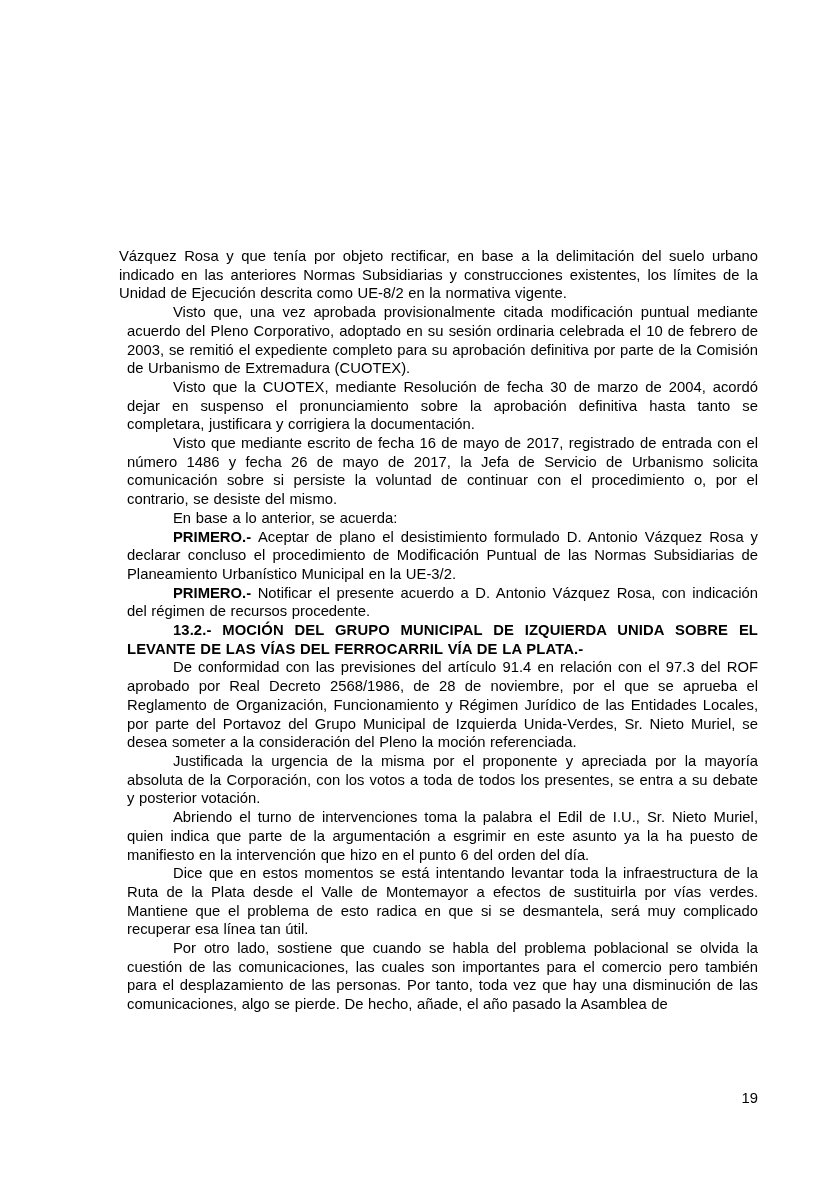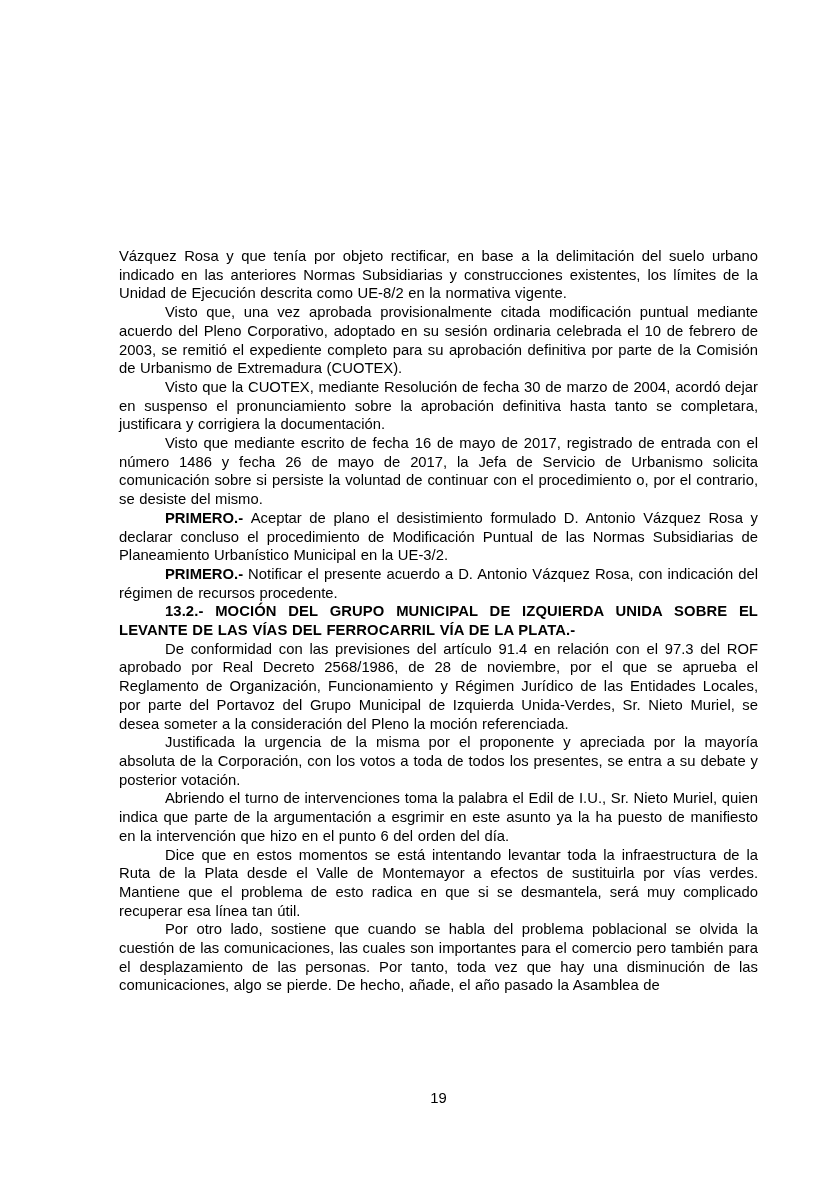--- a/index.html
+++ b/index.html
@@ -34,49 +34,51 @@
     margin: 0;
     padding: 0;
     font-size: 14.8px;
     line-height: 18.7px;
     text-align: justify;
     word-spacing: 0.5px;
     color: #000000;
   }
   .para.indent {
     text-indent: 46px;
+    margin-left: 8px;
   }
   .run-bold {
     font-weight: bold;
   }
   .run-underline {
   }
   .heading .run-bold {
     letter-spacing: 0.1px;
   }
   .page-footer {
     position: absolute;
     left: 119px;
     top: 1089px;
     width: 639px;
-    text-align: center;
+    text-align: right;
     font-size: 14.8px;
     line-height: 18.7px;
     color: #000000;
   }
 </style>
 </head>
 <body>
 
 <div class="doc-page">
   <div class="doc-body">
       <p class="para"><span class="">Vázquez Rosa y que tenía por objeto rectificar, en base a la delimitación del suelo urbano indicado en las anteriores Normas Subsidiarias y construcciones existentes, los límites de la Unidad de Ejecución descrita como UE-8/2 en la normativa vigente.</span></p>
       <p class="para indent"><span class="">Visto que, una vez aprobada provisionalmente citada modificación puntual mediante acuerdo del Pleno Corporativo, adoptado en su sesión ordinaria celebrada el 10 de febrero de 2003, se remitió el expediente completo para su aprobación definitiva por parte de la Comisión de Urbanismo de Extremadura (CUOTEX).</span></p>
       <p class="para indent"><span class="">Visto que la CUOTEX, mediante Resolución de fecha 30 de marzo de 2004, acordó dejar en suspenso el pronunciamiento sobre la aprobación definitiva hasta tanto se completara, justificara y corrigiera la documentación.</span></p>
       <p class="para indent"><span class="">Visto que mediante escrito de fecha 16 de mayo de 2017, registrado de entrada con el número 1486 y fecha 26 de mayo de 2017, la Jefa de Servicio de Urbanismo solicita comunicación sobre si persiste la voluntad de continuar con el procedimiento o, por el contrario, se desiste del mismo.</span></p>
+      <p class="para indent"><span class="">En base a lo anterior, se acuerda:</span></p>
       <p class="para indent"><span class="run-bold ">PRIMERO.- </span><span class="">Aceptar de plano el desistimiento formulado D. Antonio Vázquez Rosa y declarar concluso el procedimiento de Modificación Puntual de las Normas Subsidiarias de Planeamiento Urbanístico Municipal en la UE-3/2.</span></p>
       <p class="para indent"><span class="run-bold ">PRIMERO.- </span><span class="">Notificar el presente acuerdo a D. Antonio Vázquez Rosa, con indicación del régimen de recursos procedente.</span></p>
       <p class="para indent heading"><span class="run-bold run-underline">13.2.- MOCIÓN DEL GRUPO MUNICIPAL DE IZQUIERDA UNIDA SOBRE EL LEVANTE DE LAS VÍAS DEL FERROCARRIL VÍA DE LA PLATA.-</span></p>
       <p class="para indent"><span class="">De conformidad con las previsiones del artículo 91.4 en relación con el 97.3 del ROF aprobado por Real Decreto 2568/1986, de 28 de noviembre, por el que se aprueba el Reglamento de Organización, Funcionamiento y Régimen Jurídico de las Entidades Locales, por parte del Portavoz del Grupo Municipal de Izquierda Unida-Verdes, Sr. Nieto Muriel, se desea someter a la consideración del Pleno la moción referenciada.</span></p>
       <p class="para indent"><span class="">Justificada la urgencia de la misma por el proponente y apreciada por la mayoría absoluta de la Corporación, con los votos a toda de todos los presentes, se entra a su debate y posterior votación.</span></p>
       <p class="para indent"><span class="">Abriendo el turno de intervenciones toma la palabra el Edil de I.U., Sr. Nieto Muriel, quien indica que parte de la argumentación a esgrimir en este asunto ya la ha puesto de manifiesto en la intervención que hizo en el punto 6 del orden del día.</span></p>
       <p class="para indent"><span class="">Dice que en estos momentos se está intentando levantar toda la infraestructura de la Ruta de la Plata desde el Valle de Montemayor a efectos de sustituirla por vías verdes. Mantiene que el problema de esto radica en que si se desmantela, será muy complicado recuperar esa línea tan útil.</span></p>
       <p class="para indent"><span class="">Por otro lado, sostiene que cuando se habla del problema poblacional se olvida la cuestión de las comunicaciones, las cuales son importantes para el comercio pero también para el desplazamiento de las personas. Por tanto, toda vez que hay una disminución de las comunicaciones, algo se pierde. De hecho, añade, el año pasado la Asamblea de</span></p>
     </div>
   <div class="page-footer">

